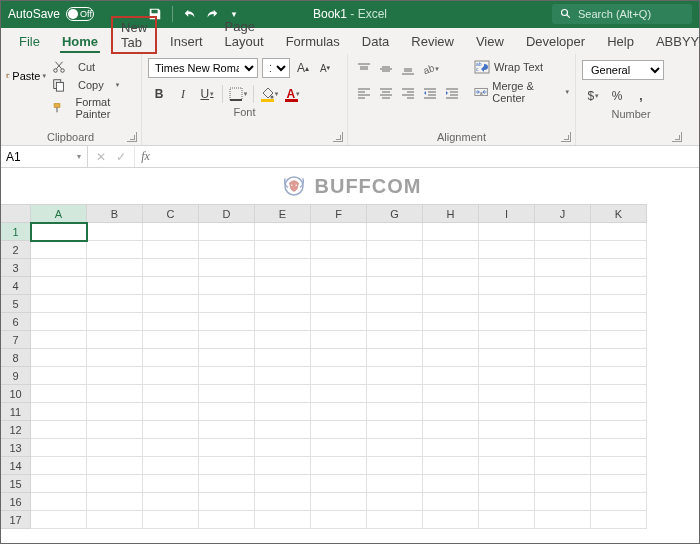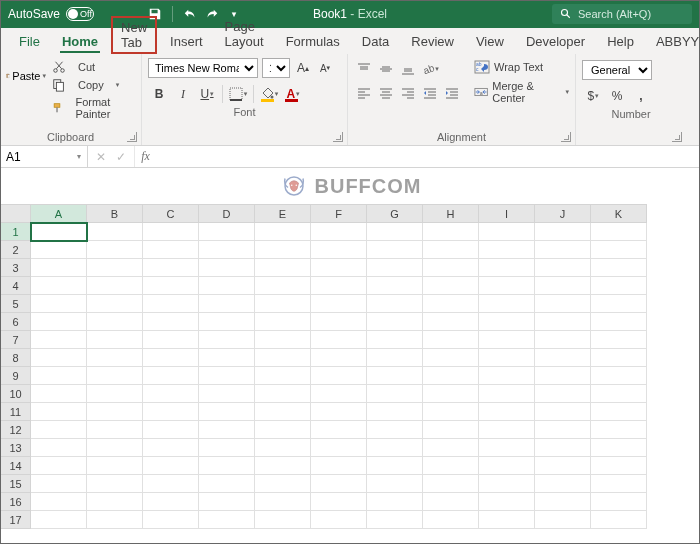--- a/index.html
+++ b/index.html
@@ -63,21 +63,21 @@
 .align-col { display:flex; flex-direction: column; gap: 6px; padding-top: 2px;}
 .align-row { display:flex; gap: 2px; }
 .abtn { width: 20px; height: 18px; display:flex; align-items:center; justify-content:center; }
 .abtn svg { width: 14px; height: 14px; fill: #666; }
 .wrap-merge { display:flex; flex-direction:column; gap: 6px; font-size: 11px; color: #444; padding-top: 2px; margin-left: 6px;}
 .wm-item { display:flex; align-items:center; gap: 4px;}
 .wm-icon { width: 16px; height: 14px; }
 
 
 .num-col { display:flex; flex-direction:column; gap:6px; padding-top: 2px;}
-.num-select { font-size:11px; border:1px solid #ababab; background:#fff; height:20px; width: 70px; padding: 0 4px;}
+.num-select { font-size:11px; border:1px solid #ababab; background:#fff; height:20px; width: 82px; padding: 0 4px;}
 .num-row { display:flex; gap: 2px;}
 
 
 .fxbar { height: 22px; border-bottom: 1px solid #d4d4d4; display:flex; align-items:center; background:#fff; font-size: 12px;}
 .namebox { width: 88px; border-right: 1px solid #d4d4d4; padding: 0 6px; display:flex; align-items:center; justify-content:space-between; height:100%;}
 .namebox .dd { font-size: 8px; color: #888;}
 .fx-btns { display:flex; align-items:center; gap: 10px; padding: 0 8px; color: #bbb; border-right: 1px solid #e8e8e8; height: 100%;}
 .fx-label { font-style: italic; font-family: serif; color: #737373; padding: 0 6px;}
 
 

